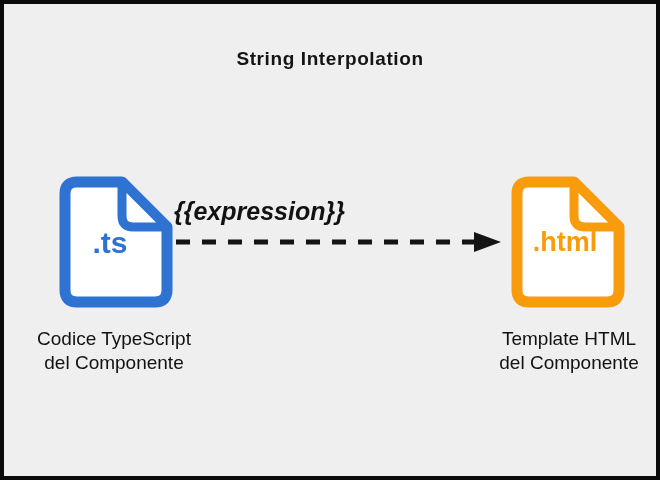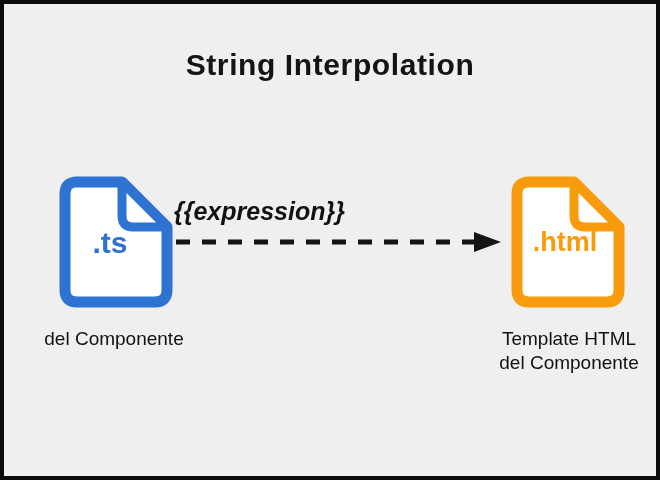--- a/index.html
+++ b/index.html
@@ -12,21 +12,21 @@
   }
   .frame {
     position: absolute; left: 0; top: 0;
     width: 652px; height: 472px;
     border: 4px solid #0b0b0b;
     background: #EFEFEF;
   }
   .title {
     position: absolute; left: 0; right: 0; top: 44px;
     text-align: center;
-    font-size: 30px; font-weight: 600;
+    font-size: 19px; font-weight: 600;
     letter-spacing: 0.6px;
     color: #141414;
   }
   .file-icon { position: absolute; width: 116px; height: 134px; }
   .icon-ts   { left: 54px;  top: 171px; }
   .icon-html { left: 506px; top: 171px; }
   .file-ext-text {
     font-family: "Liberation Sans", sans-serif;
     font-weight: bold;
   }
@@ -66,20 +66,21 @@
   </svg>
 
   <div class="arrow-label">{{expression}}</div>
 
   <svg class="arrow-svg" viewBox="0 0 332 28">
     <line x1="2" y1="14" x2="302" y2="14" stroke="#141414" stroke-width="5" stroke-dasharray="14 12"></line>
     <polygon points="300,4 327,14 300,24" fill="#141414"></polygon>
   </svg>
 
   <div class="caption caption-source">
+    <div>Codice TypeScript</div>
     <div>del Componente</div>
   </div>
 
   <div class="caption caption-target">
     <div>Template HTML</div>
     <div>del Componente</div>
   </div>
 
 </div>
 

